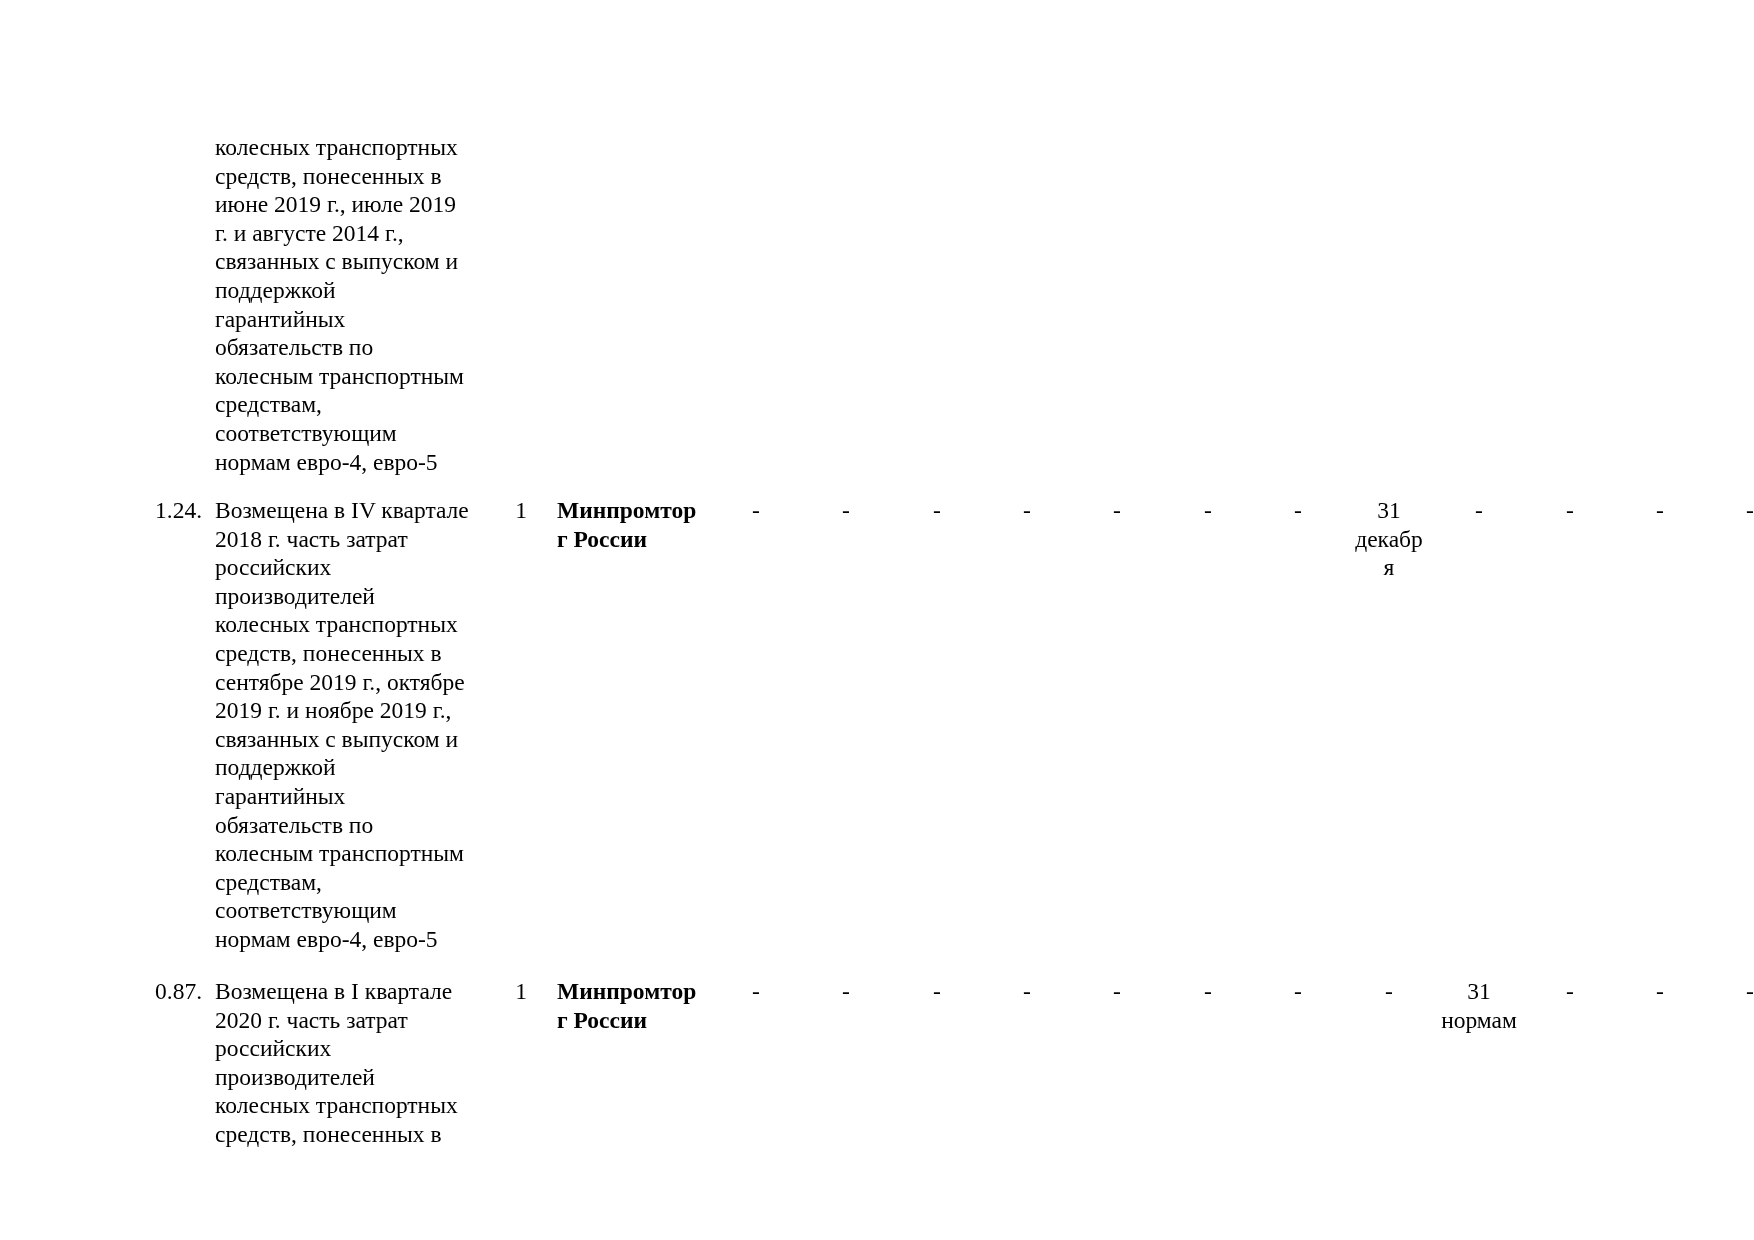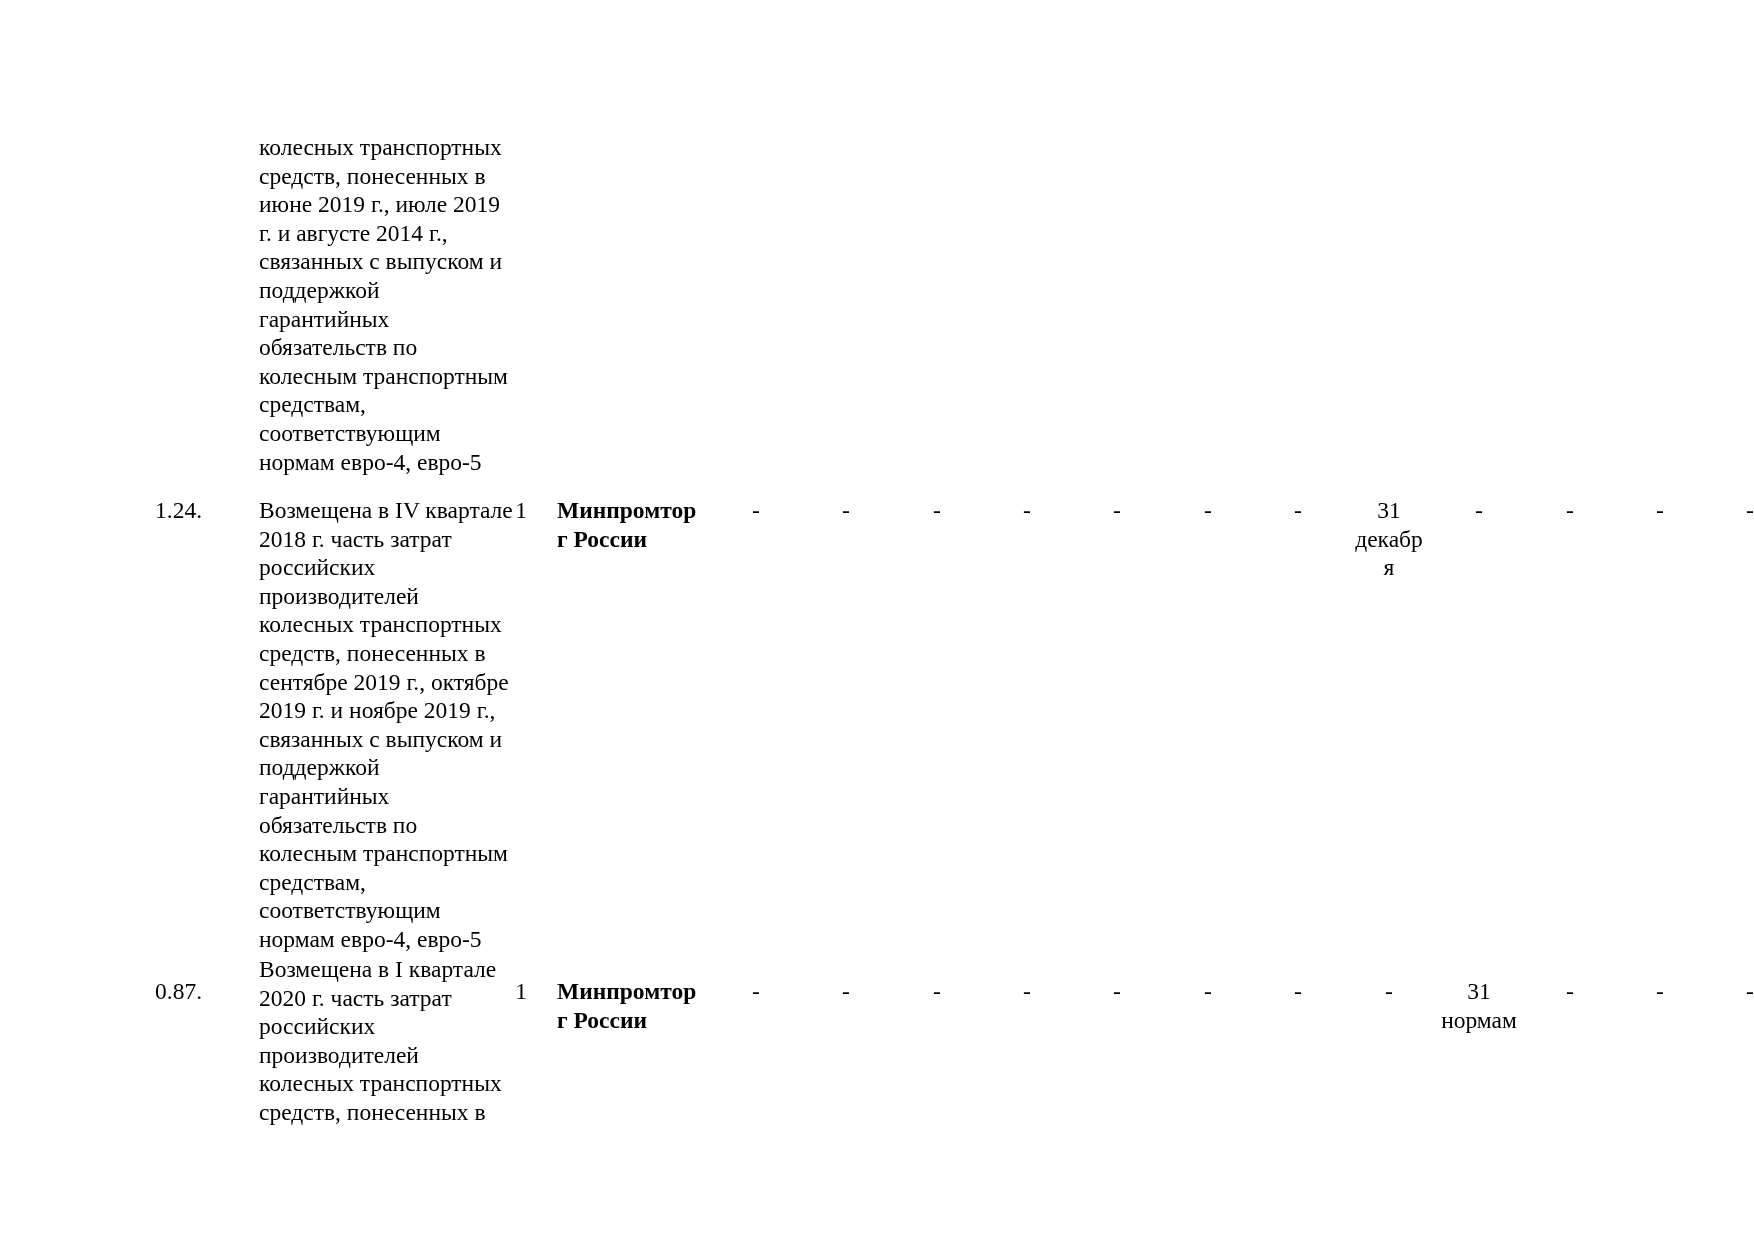--- a/index.html
+++ b/index.html
@@ -1,21 +1,21 @@
 <!DOCTYPE html>
 <html><head>
 <meta charset="utf-8">
 <style>
   html, body { margin:0; padding:0; background:#ffffff; }
   body { width:1754px; height:1240px; position:relative; overflow:hidden;
          font-family:"Liberation Serif","DejaVu Serif",serif; font-size:23.5px; color:#000; }
   .page { position:absolute; left:0; top:0; width:1754px; height:1240px; }
   .cell { position:absolute; line-height:28.6px; white-space:nowrap; }
   .num { text-align:right; width:70px; left:132px; }
-  .desc { left:215px;margin-left:44px; }
+  .desc { left:215px; }
   .cnt { left:506px; width:30px; text-align:center; }
   .resp { left:557px;font-weight:bold; }
   .dcol { width:90px; text-align:center; }
   .line { display:block; }
 </style>
 </head>
 <body>
 
 <div class="page">
 
@@ -72,21 +72,21 @@
       <span class="line">я</span>
     </div>
     <div class="cell dcol" style="top:496px; left:1434px;">-</div>
     <div class="cell dcol" style="top:496px; left:1525px;">-</div>
     <div class="cell dcol" style="top:496px; left:1615px;">-</div>
     <div class="cell dcol" style="top:496px; left:1705px;">-</div>
   </div>
 
   <div>
     <div class="cell num" style="top:977px;">0.87.</div>
-    <div class="cell desc" style="top:955px;">
+    <div class="cell desc" style="top:977px;">
       <span class="line">Возмещена в I квартале</span>
       <span class="line">2020 г. часть затрат</span>
       <span class="line">российских</span>
       <span class="line">производителей</span>
       <span class="line">колесных транспортных</span>
       <span class="line">средств, понесенных в</span>
     </div>
     <div class="cell cnt" style="top:977px;">1</div>
     <div class="cell resp" style="top:977px;">
       <span class="line">Минпромтор</span>

